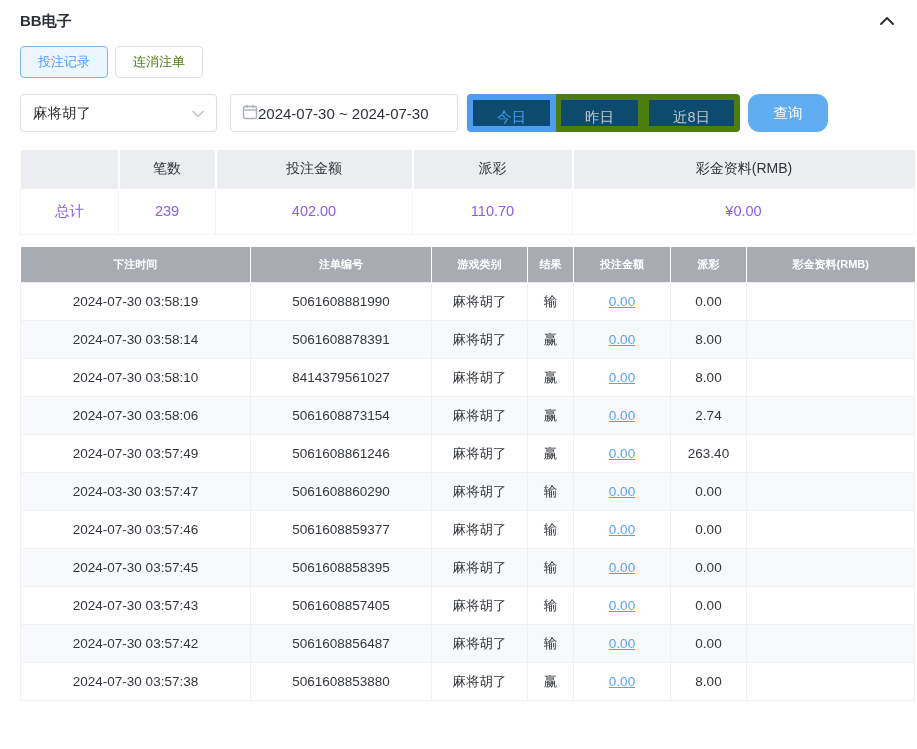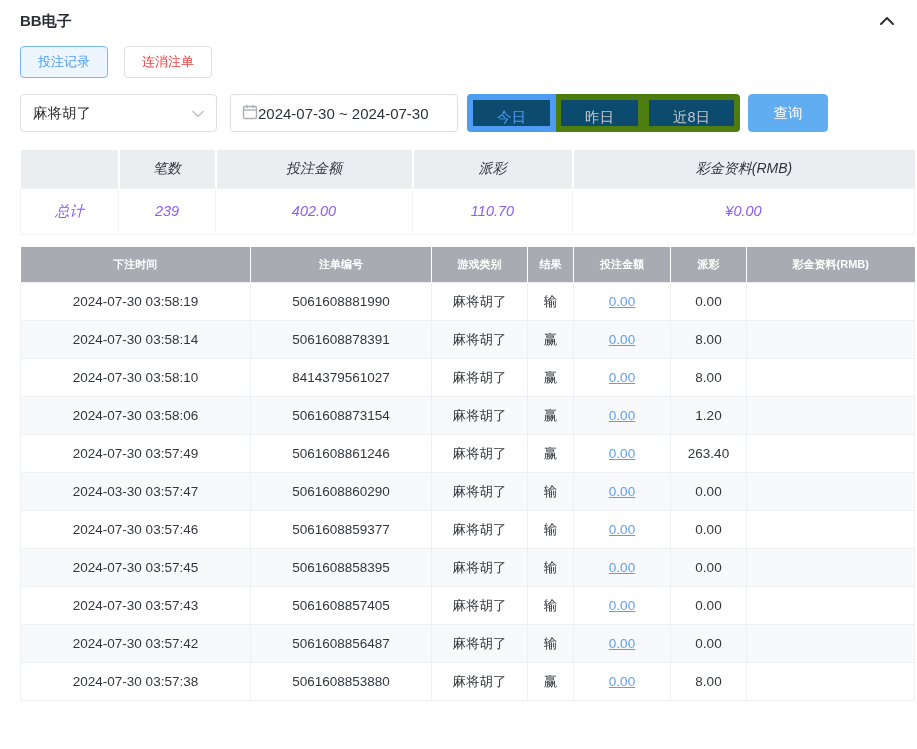--- a/index.html
+++ b/index.html
@@ -14,24 +14,24 @@
 
   
   .panel-header {
     display:flex; align-items:center; justify-content:space-between;
     padding:10px 22px 0 20px; height:32px;
   }
   .panel-title { font-size:15px; font-weight:bold; color:#2b2f36; }
   .collapse-btn { cursor:pointer; display:flex; align-items:center; }
 
   
-  .tabs { display:flex; gap:16px; padding:14px 12px 0 20px;font-family:Liberation Serif, serif; }
+  .tabs { display:flex; gap:7px; padding:14px 12px 0 20px;font-family:Liberation Serif, serif; }
   .tab {
     height:32px; padding:0 17px; border:1px solid #dcdfe6; border-radius:4px;
-    background:#fff; color:#ef4444; font-size:13px; line-height:30px;
+    background:#fff; color:#4d7c0f; font-size:13px; line-height:30px;
     cursor:pointer; font-family:inherit;
   }
   .tab.active {
     background:#edf5ff; border-color:#7ab6f5; color:#4f9cf5;
   }
 
   
   .filters { display:flex; align-items:center; padding:16px 20px 0 20px; }
   .select {
     width:197px; height:38px; border:1px solid #dcdfe6; border-radius:4px;
@@ -49,27 +49,27 @@
   .qbtn {
     height:38px; padding:8px 24px; background:#0c4a6e; border:6px solid #4d7c0f;
     color:#c3c7ce; font-size:14.5px; cursor:pointer; font-family:inherit;
     margin-left:-1px; position:relative;
   }
   .qbtn:first-child { border-radius:4px 0 0 4px; margin-left:0; }
   .qbtn:last-child { border-radius:0 4px 4px 0; }
   .qbtn.active { border-color:#4f9cf5; color:#4f9cf5; z-index:2; }
   .search-btn {
     height:38px; width:80px; margin-left:8px;
-    background:#61adf2; border:1px solid #61adf2; border-radius:4px;
+    background:#61adf2; border:1px solid #61adf2; border-radius:11px;
     color:#fff; font-size:14.5px; cursor:pointer; font-family:inherit;
   }
 
   
   table { border-collapse:collapse; table-layout:fixed; }
-  .summary { margin:18px 12px 0 20px; width:895px;font-style:italic; }
+  .summary { margin:18px 12px 0 20px; width:895px; }
   .summary th {
     background:#ebedf0; height:38px; font-weight:normal; font-size:14px;
     color:#2f3339; border-right:2px solid #fff; text-align:center;
   }
   .summary th:last-child { border-right:none; }
   .summary td {
     background:#fff; height:46px; text-align:center; font-size:14.5px;
     color:#8b5cf6; border:1px solid #f1f3f5;
   }
 
@@ -215,21 +215,21 @@
           <td><a>0.00</a></td>
           <td>8.00</td>
           <td></td>
         </tr>
         <tr>
           <td>2024-07-30 03:58:06</td>
           <td>5061608873154</td>
           <td>麻将胡了</td>
           <td>赢</td>
           <td><a>0.00</a></td>
-          <td>1.20</td>
+          <td>2.74</td>
           <td></td>
         </tr>
         <tr>
           <td>2024-07-30 03:57:49</td>
           <td>5061608861246</td>
           <td>麻将胡了</td>
           <td>赢</td>
           <td><a>0.00</a></td>
           <td>263.40</td>
           <td></td>

